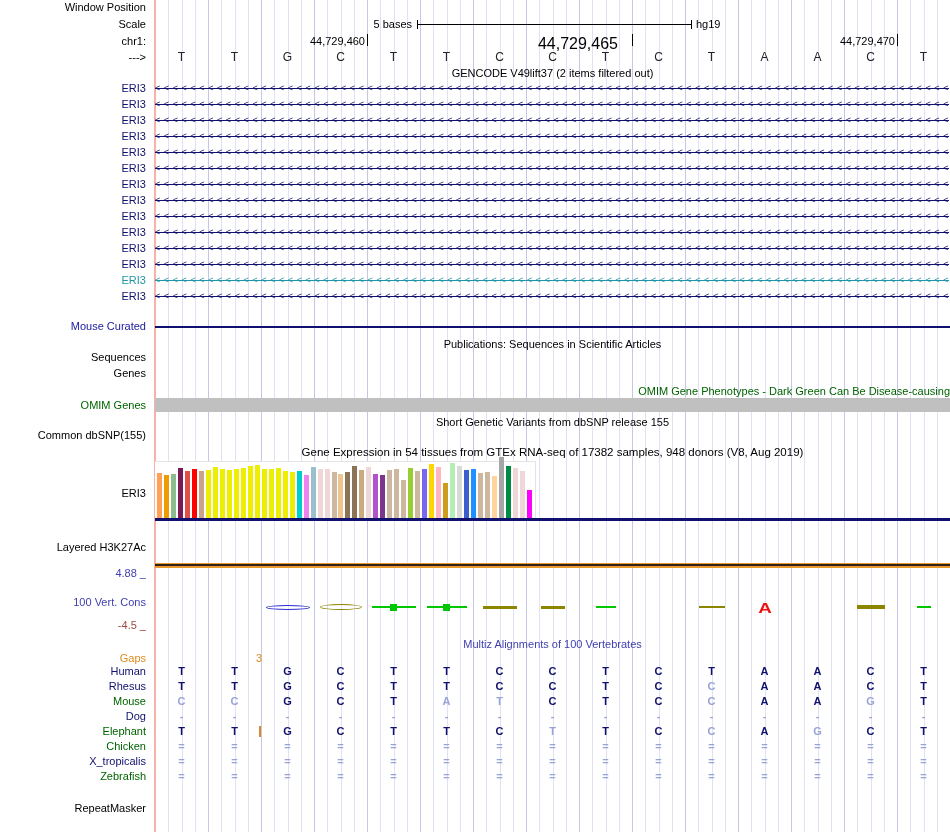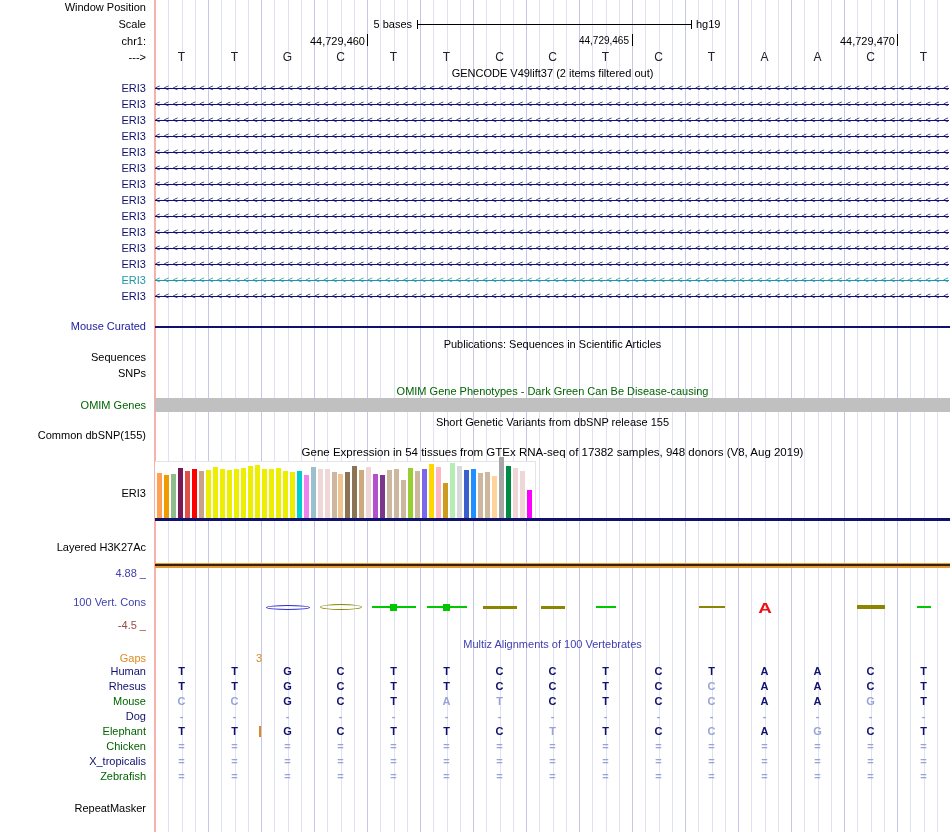--- a/index.html
+++ b/index.html
@@ -10,21 +10,21 @@
   #grid{position:absolute;left:155px;top:0;width:795px;height:832px;
     background-image:
       repeating-linear-gradient(90deg,#c6c6ea 0 1px,transparent 1px 53px),
       repeating-linear-gradient(90deg,#e1e1f4 0 1px,transparent 1px 13.25px);
   }
   #pinkline{position:absolute;left:154px;top:0;width:2px;height:832px;background:#f7b0aa;}
   .lbl{position:absolute;left:0;width:146px;text-align:right;font-size:11px;
        color:#000;white-space:nowrap;line-height:13px;}
   .ctitle{position:absolute;left:155px;width:795px;text-align:center;font-size:11px;
        color:#000;white-space:nowrap;line-height:12px;}
-  .green{color:#006400;}
+  .green{color:#006400;text-align:right;}
   .blue{color:#4040b0;}
   .orange{color:#dd8a1e;}
   .seqcell{position:absolute;width:53px;text-align:center;font-size:12px;color:#222;}
   .coord{position:absolute;font-size:11px;color:#000;white-space:nowrap;}
   .arrowrow{position:absolute;left:155px;width:794px;height:11px;overflow:hidden;
             font-size:9px;letter-spacing:3.6px;line-height:11px;white-space:nowrap;}
   .hline{position:absolute;left:155px;width:795px;}
   .mzcell{position:absolute;width:53px;text-align:center;font-size:11px;font-weight:700;}
   .mzlight{color:#98a3d6;font-weight:600;}
   .mzdark{color:#10106e;}
@@ -44,21 +44,21 @@
   <div class="lbl" style="top:51px">---&gt;</div>
 
   <div class="coord" style="right:538px;top:18px">5 bases</div>
   <div style="position:absolute;left:417px;top:20px;width:273px;height:9px;border-left:1px solid #000;border-right:1px solid #000;">
     <div style="position:absolute;left:0;top:4px;width:100%;height:1px;background:#000;"></div>
   </div>
   <div class="coord" style="left:696px;top:18px">hg19</div>
   <div id="coords">
       <div style="position: absolute; top: 35px; font-size: 11px; white-space: nowrap; right: 585px;">44,729,460</div>
       <div style="position: absolute; left: 367px; top: 34px; width: 1px; height: 12px; background: rgb(0, 0, 0);"></div>
-      <div style="position: absolute; top: 35px; font-size: 10px; white-space: nowrap; right: 321px;">44,729,465</div>
+      <div style="position: absolute; top: 35px; font-size: 16px; white-space: nowrap; right: 332px;">44,729,465</div>
       <div style="position: absolute; left: 632px; top: 34px; width: 1px; height: 12px; background: rgb(0, 0, 0);"></div>
       <div style="position: absolute; top: 35px; font-size: 11px; white-space: nowrap; right: 55px;">44,729,470</div>
       <div style="position: absolute; left: 897px; top: 34px; width: 1px; height: 12px; background: rgb(0, 0, 0);"></div>
     </div>
   <div id="seqrow">
       <div class="seqcell" style="top: 50px; left: 155px;">T</div>
       <div class="seqcell" style="top: 50px; left: 208px;">T</div>
       <div class="seqcell" style="top: 50px; left: 261px;">G</div>
       <div class="seqcell" style="top: 50px; left: 314px;">C</div>
       <div class="seqcell" style="top: 50px; left: 367px;">T</div>
@@ -104,21 +104,21 @@
       <div class="arrowrow" style="top: 275px; color: rgb(31, 150, 168); background: linear-gradient(rgb(31, 150, 168), rgb(31, 150, 168)) 0px 5px / 100% 1px no-repeat;">&lt;&lt;&lt;&lt;&lt;&lt;&lt;&lt;&lt;&lt;&lt;&lt;&lt;&lt;&lt;&lt;&lt;&lt;&lt;&lt;&lt;&lt;&lt;&lt;&lt;&lt;&lt;&lt;&lt;&lt;&lt;&lt;&lt;&lt;&lt;&lt;&lt;&lt;&lt;&lt;&lt;&lt;&lt;&lt;&lt;&lt;&lt;&lt;&lt;&lt;&lt;&lt;&lt;&lt;&lt;&lt;&lt;&lt;&lt;&lt;&lt;&lt;&lt;&lt;&lt;&lt;&lt;&lt;&lt;&lt;&lt;&lt;&lt;&lt;&lt;&lt;&lt;&lt;&lt;&lt;&lt;&lt;&lt;&lt;&lt;&lt;&lt;&lt;&lt;&lt;</div>
       <div class="lbl" style="top: 290px; color: rgb(16, 16, 110);">ERI3</div>
       <div class="arrowrow" style="top: 291px; color: rgb(16, 16, 110); background: linear-gradient(rgb(16, 16, 110), rgb(16, 16, 110)) 0px 5px / 100% 1px no-repeat;">&lt;&lt;&lt;&lt;&lt;&lt;&lt;&lt;&lt;&lt;&lt;&lt;&lt;&lt;&lt;&lt;&lt;&lt;&lt;&lt;&lt;&lt;&lt;&lt;&lt;&lt;&lt;&lt;&lt;&lt;&lt;&lt;&lt;&lt;&lt;&lt;&lt;&lt;&lt;&lt;&lt;&lt;&lt;&lt;&lt;&lt;&lt;&lt;&lt;&lt;&lt;&lt;&lt;&lt;&lt;&lt;&lt;&lt;&lt;&lt;&lt;&lt;&lt;&lt;&lt;&lt;&lt;&lt;&lt;&lt;&lt;&lt;&lt;&lt;&lt;&lt;&lt;&lt;&lt;&lt;&lt;&lt;&lt;&lt;&lt;&lt;&lt;&lt;&lt;&lt;</div>
     </div>
 
   <div class="lbl" style="top:320px;color:#2020a0">Mouse Curated</div>
   <div class="hline" style="top:326px;height:2px;background:#10106e"></div>
 
   <div class="ctitle" style="top:338px">Publications: Sequences in Scientific Articles</div>
   <div class="lbl" style="top:351px">Sequences</div>
-  <div class="lbl" style="top:367px">SNPs</div>
+  <div class="lbl" style="top:367px">Genes</div>
 
   <div class="ctitle green" style="top:385px">OMIM Gene Phenotypes - Dark Green Can Be Disease-causing</div>
   <div class="lbl green" style="top:399px">OMIM Genes</div>
   <div class="hline" style="top:398px;height:14px;background:#c0c0c0"></div>
 
   <div class="ctitle" style="top:416px">Short Genetic Variants from dbSNP release 155</div>
   <div class="lbl" style="top:429px">Common dbSNP(155)</div>
 
   <div class="ctitle" style="top:446px;font-size:11.5px">Gene Expression in 54 tissues from GTEx RNA-seq of 17382 samples, 948 donors (V8, Aug 2019)</div>
   <div id="gtexbox"></div>

